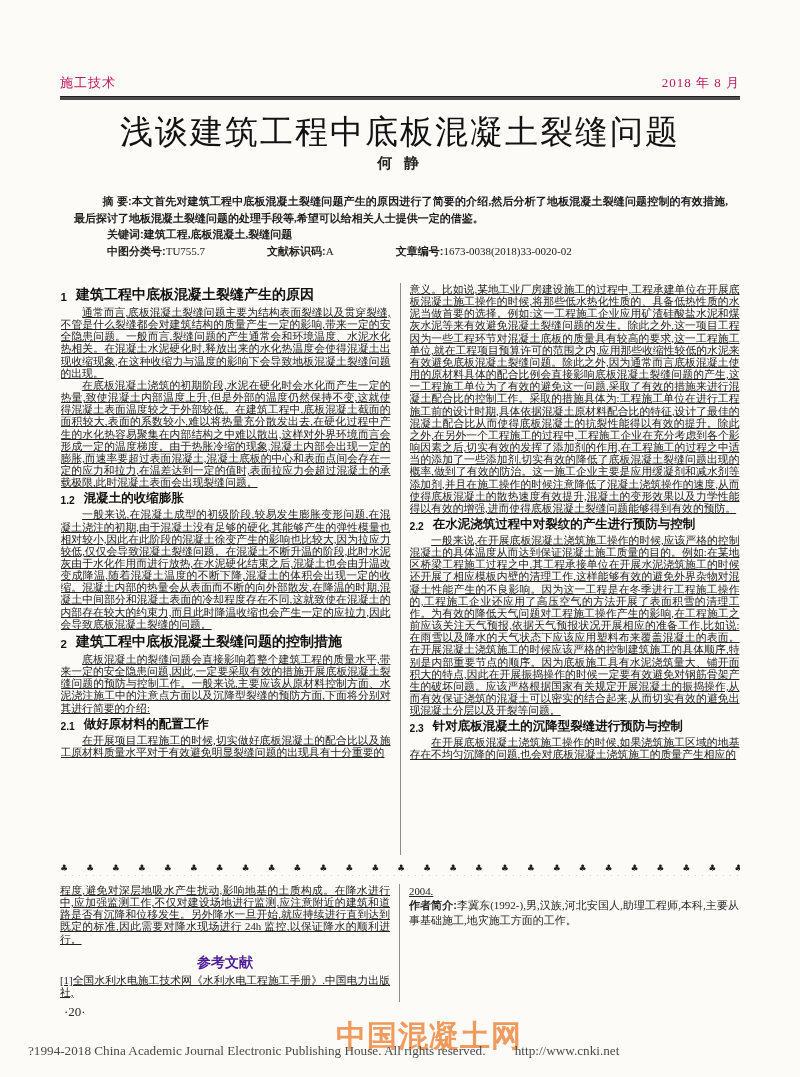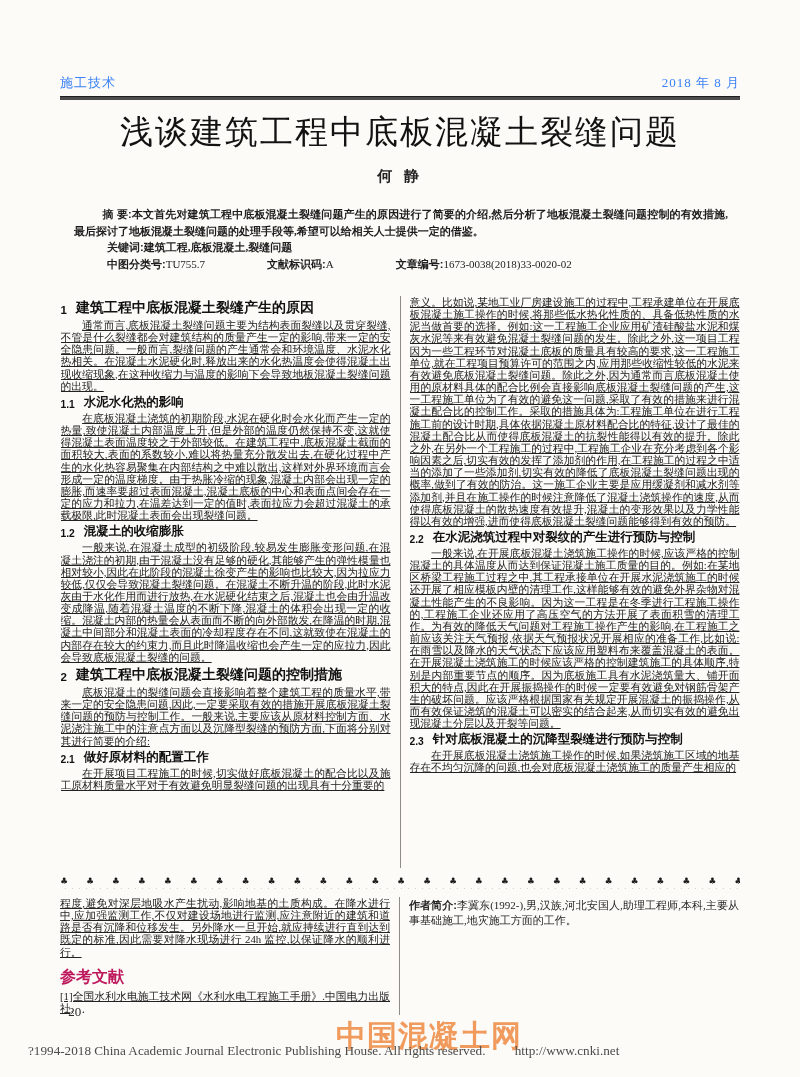--- a/index.html
+++ b/index.html
@@ -6,29 +6,29 @@
   body{background:#e9e7e2;font-family:"Liberation Serif","DejaVu Serif",serif;}
   .page{
     position:relative;width:800px;height:1077px;margin:0 auto;
     background:#fcfbf8;color:#262626;overflow:hidden;
     box-shadow:0 0 4px rgba(0,0,0,.2);
   }
   .content{margin:0 60px;width:680px;}
   
   .header-row{
     padding-top:74px;display:flex;justify-content:space-between;
-    font-size:13px;color:#3b82f6;letter-spacing:1px;align-items:flex-end;
+    font-size:13px;color:#be185d;letter-spacing:1px;align-items:flex-end;
   }
   .header-rule{margin-top:4px;height:3px;background:#4d4d4d;border-top:1px solid #1f1f1f;}
   
   .title{
     margin:10px 0 0 0;text-align:center;font-family:"Liberation Sans","DejaVu Sans",sans-serif;
     font-size:33px;font-weight:400;color:#121212;letter-spacing:2px;line-height:44px;
   }
-  .author{margin-top:13px;text-align:center;font-size:15px;font-weight:700;color:#222;letter-spacing:4px;}
+  .author{text-align:center;font-size:15px;font-weight:700;color:#222;letter-spacing:4px;}
   
   .abstract-block{margin:20px 12px 0 14px;font-size:11px;line-height:16.5px;color:#1d1d1d;}
   .abstract-block p{margin:0;}
   .blabel{font-family:"Liberation Sans","DejaVu Sans",sans-serif;font-weight:700;}
   .abstract{font-weight:600;text-align:justify;text-indent:2.6em;}
   .keywords{font-weight:600;margin-left:33px !important;}
   .meta-row{margin-left:33px !important;display:flex;gap:0;}
   .meta-item{margin-right:62px;white-space:nowrap;}
   .meta-item:last-child{margin-right:16px;}
   
@@ -49,22 +49,22 @@
   .secnum{display:inline-block;font-size:.82em;transform:translateY(2px);margin-right:9px;}
   
   .separator{
     margin-top:5px;font-family:"DejaVu Sans",sans-serif;font-size:9px;color:#1c1c1c;
     letter-spacing:7.5px;white-space:nowrap;overflow:hidden;
     text-decoration:underline wavy #2a2a2a 1px;text-underline-offset:4px;line-height:16px;
   }
   
   .foot-cols{margin-top:8px;display:flex;height:118px;}
   .ref-title{
-    margin:9px 0 2px 0;font-family:"Liberation Sans","DejaVu Sans",sans-serif;
-    font-weight:700;font-size:16px;color:#be185d;
+    margin:9px 0 2px 0;text-align:center;font-family:"Liberation Sans","DejaVu Sans",sans-serif;
+    font-weight:700;font-size:14px;color:#4c1d95;
   }
   .received{margin:13px 0 0 0;font-size:11px;}
   .bio{margin:1px 0 0 0;font-size:11px;line-height:15px;text-align:justify;}
   .y2004{margin-top:1px;}
   
   .page-number{position:absolute;left:64px;top:1004px;font-size:13px;color:#2a2a2a;}
   .watermark{
     position:absolute;left:336px;top:1016px;z-index:1;
     font-family:"Liberation Sans","DejaVu Sans",sans-serif;font-weight:700;
     font-size:30px;color:#ef9350;opacity:.92;letter-spacing:1px;white-space:nowrap;
@@ -97,21 +97,20 @@
         <span class="meta-item"><span class="blabel">中图分类号:</span><span>TU755.7</span></span>
         <span class="meta-item"><span class="blabel">文献标识码:</span><span>A</span></span>
         <span class="meta-item"><span class="blabel">文章编号:</span><span>1673-0038(2018)33-0020-02</span></span>
       </p>
     </div>
 
     <div class="body-cols">
       <div class="col">
         <h2 class="h1sec"><span class="secnum">1</span><span>建筑工程中底板混凝土裂缝产生的原因</span></h2>
         <p class="bp">通常而言,底板混凝土裂缝问题主要为结构表面裂缝以及贯穿裂缝,不管是什么裂缝都会对建筑结构的质量产生一定的影响,带来一定的安全隐患问题。一般而言,裂缝问题的产生通常会和环境温度、水泥水化热相关。在混凝土水泥硬化时,释放出来的水化热温度会使得混凝土出现收缩现象,在这种收缩力与温度的影响下会导致地板混凝土裂缝问题的出现。</p>
-        <h3 class="h2sec"><span class="secnum">1.1</span><span>水泥水化热的影响</span></h3>
         <p class="bp">在底板混凝土浇筑的初期阶段,水泥在硬化时会水化而产生一定的热量,致使混凝土内部温度上升,但是外部的温度仍然保持不变,这就使得混凝土表面温度较之于外部较低。在建筑工程中,底板混凝土截面的面积较大,表面的系数较小,难以将热量充分散发出去,在硬化过程中产生的水化热容易聚集在内部结构之中难以散出,这样对外界环境而言会形成一定的温度梯度。由于热胀冷缩的现象,混凝土内部会出现一定的膨胀,而速率要超过表面混凝土,混凝土底板的中心和表面点间会存在一定的应力和拉力,在温差达到一定的值时,表面拉应力会超过混凝土的承载极限,此时混凝土表面会出现裂缝问题。</p>
         <h3 class="h2sec"><span class="secnum">1.2</span><span>混凝土的收缩膨胀</span></h3>
         <p class="bp">一般来说,在混凝土成型的初级阶段,较易发生膨胀变形问题,在混凝土浇注的初期,由于混凝土没有足够的硬化,其能够产生的弹性模量也相对较小,因此在此阶段的混凝土徐变产生的影响也比较大,因为拉应力较低,仅仅会导致混凝土裂缝问题。在混凝土不断升温的阶段,此时水泥灰由于水化作用而进行放热,在水泥硬化结束之后,混凝土也会由升温改变成降温,随着混凝土温度的不断下降,混凝土的体积会出现一定的收缩。混凝土内部的热量会从表面而不断的向外部散发,在降温的时期,混凝土中间部分和混凝土表面的冷却程度存在不同,这就致使在混凝土的内部存在较大的约束力,而且此时降温收缩也会产生一定的应拉力,因此会导致底板混凝土裂缝的问题。</p>
         <h2 class="h1sec"><span class="secnum">2</span><span>建筑工程中底板混凝土裂缝问题的控制措施</span></h2>
         <p class="bp">底板混凝土的裂缝问题会直接影响着整个建筑工程的质量水平,带来一定的安全隐患问题,因此,一定要采取有效的措施开展底板混凝土裂缝问题的预防与控制工作。一般来说,主要应该从原材料控制方面、水泥浇注施工中的注意点方面以及沉降型裂缝的预防方面,下面将分别对其进行简要的介绍:</p>
         <h3 class="h2sec"><span class="secnum">2.1</span><span>做好原材料的配置工作</span></h3>
         <p class="bp">在开展项目工程施工的时候,切实做好底板混凝土的配合比以及施工原材料质量水平对于有效避免明显裂缝问题的出现具有十分重要的</p>
       </div>
       <div class="vdiv"></div>
       <div class="col">
@@ -126,20 +125,21 @@
     <div class="separator">♣ ♣ ♣ ♣ ♣ ♣ ♣ ♣ ♣ ♣ ♣ ♣ ♣ ♣ ♣ ♣ ♣ ♣ ♣ ♣ ♣ ♣ ♣ ♣ ♣ ♣ ♣ ♣ ♣ ♣ ♣ ♣ ♣ ♣ ♣ ♣ ♣ ♣ ♣ ♣</div>
 
     <div class="foot-cols">
       <div class="col">
         <p class="bp no-indent">程度,避免对深层地吸水产生扰动,影响地基的土质构成。在降水进行中,应加强监测工作,不仅对建设场地进行监测,应注意附近的建筑和道路是否有沉降和位移发生。另外降水一旦开始,就应持续进行直到达到既定的标准,因此需要对降水现场进行 24h 监控,以保证降水的顺利进行。</p>
         <p class="ref-title">参考文献</p>
         <p class="bp no-indent">[1]全国水利水电施工技术网《水利水电工程施工手册》.中国电力出版社,</p>
       </div>
       <div class="vdiv"></div>
       <div class="col">
+        <p class="bp no-indent y2004">2004.</p>
         <p class="bio"><span class="blabel">作者简介:</span><span>李冀东(1992-),男,汉族,河北安国人,助理工程师,本科,主要从事基础施工,地灾施工方面的工作。</span></p>
       </div>
     </div>
 
   </div>
 
   <div class="page-number">·20·</div>
   <div class="watermark">中国混凝土网</div>
   <div class="footer-line">
     <span>?1994-2018 China Academic Journal Electronic Publishing House. All rights reserved.</span>

